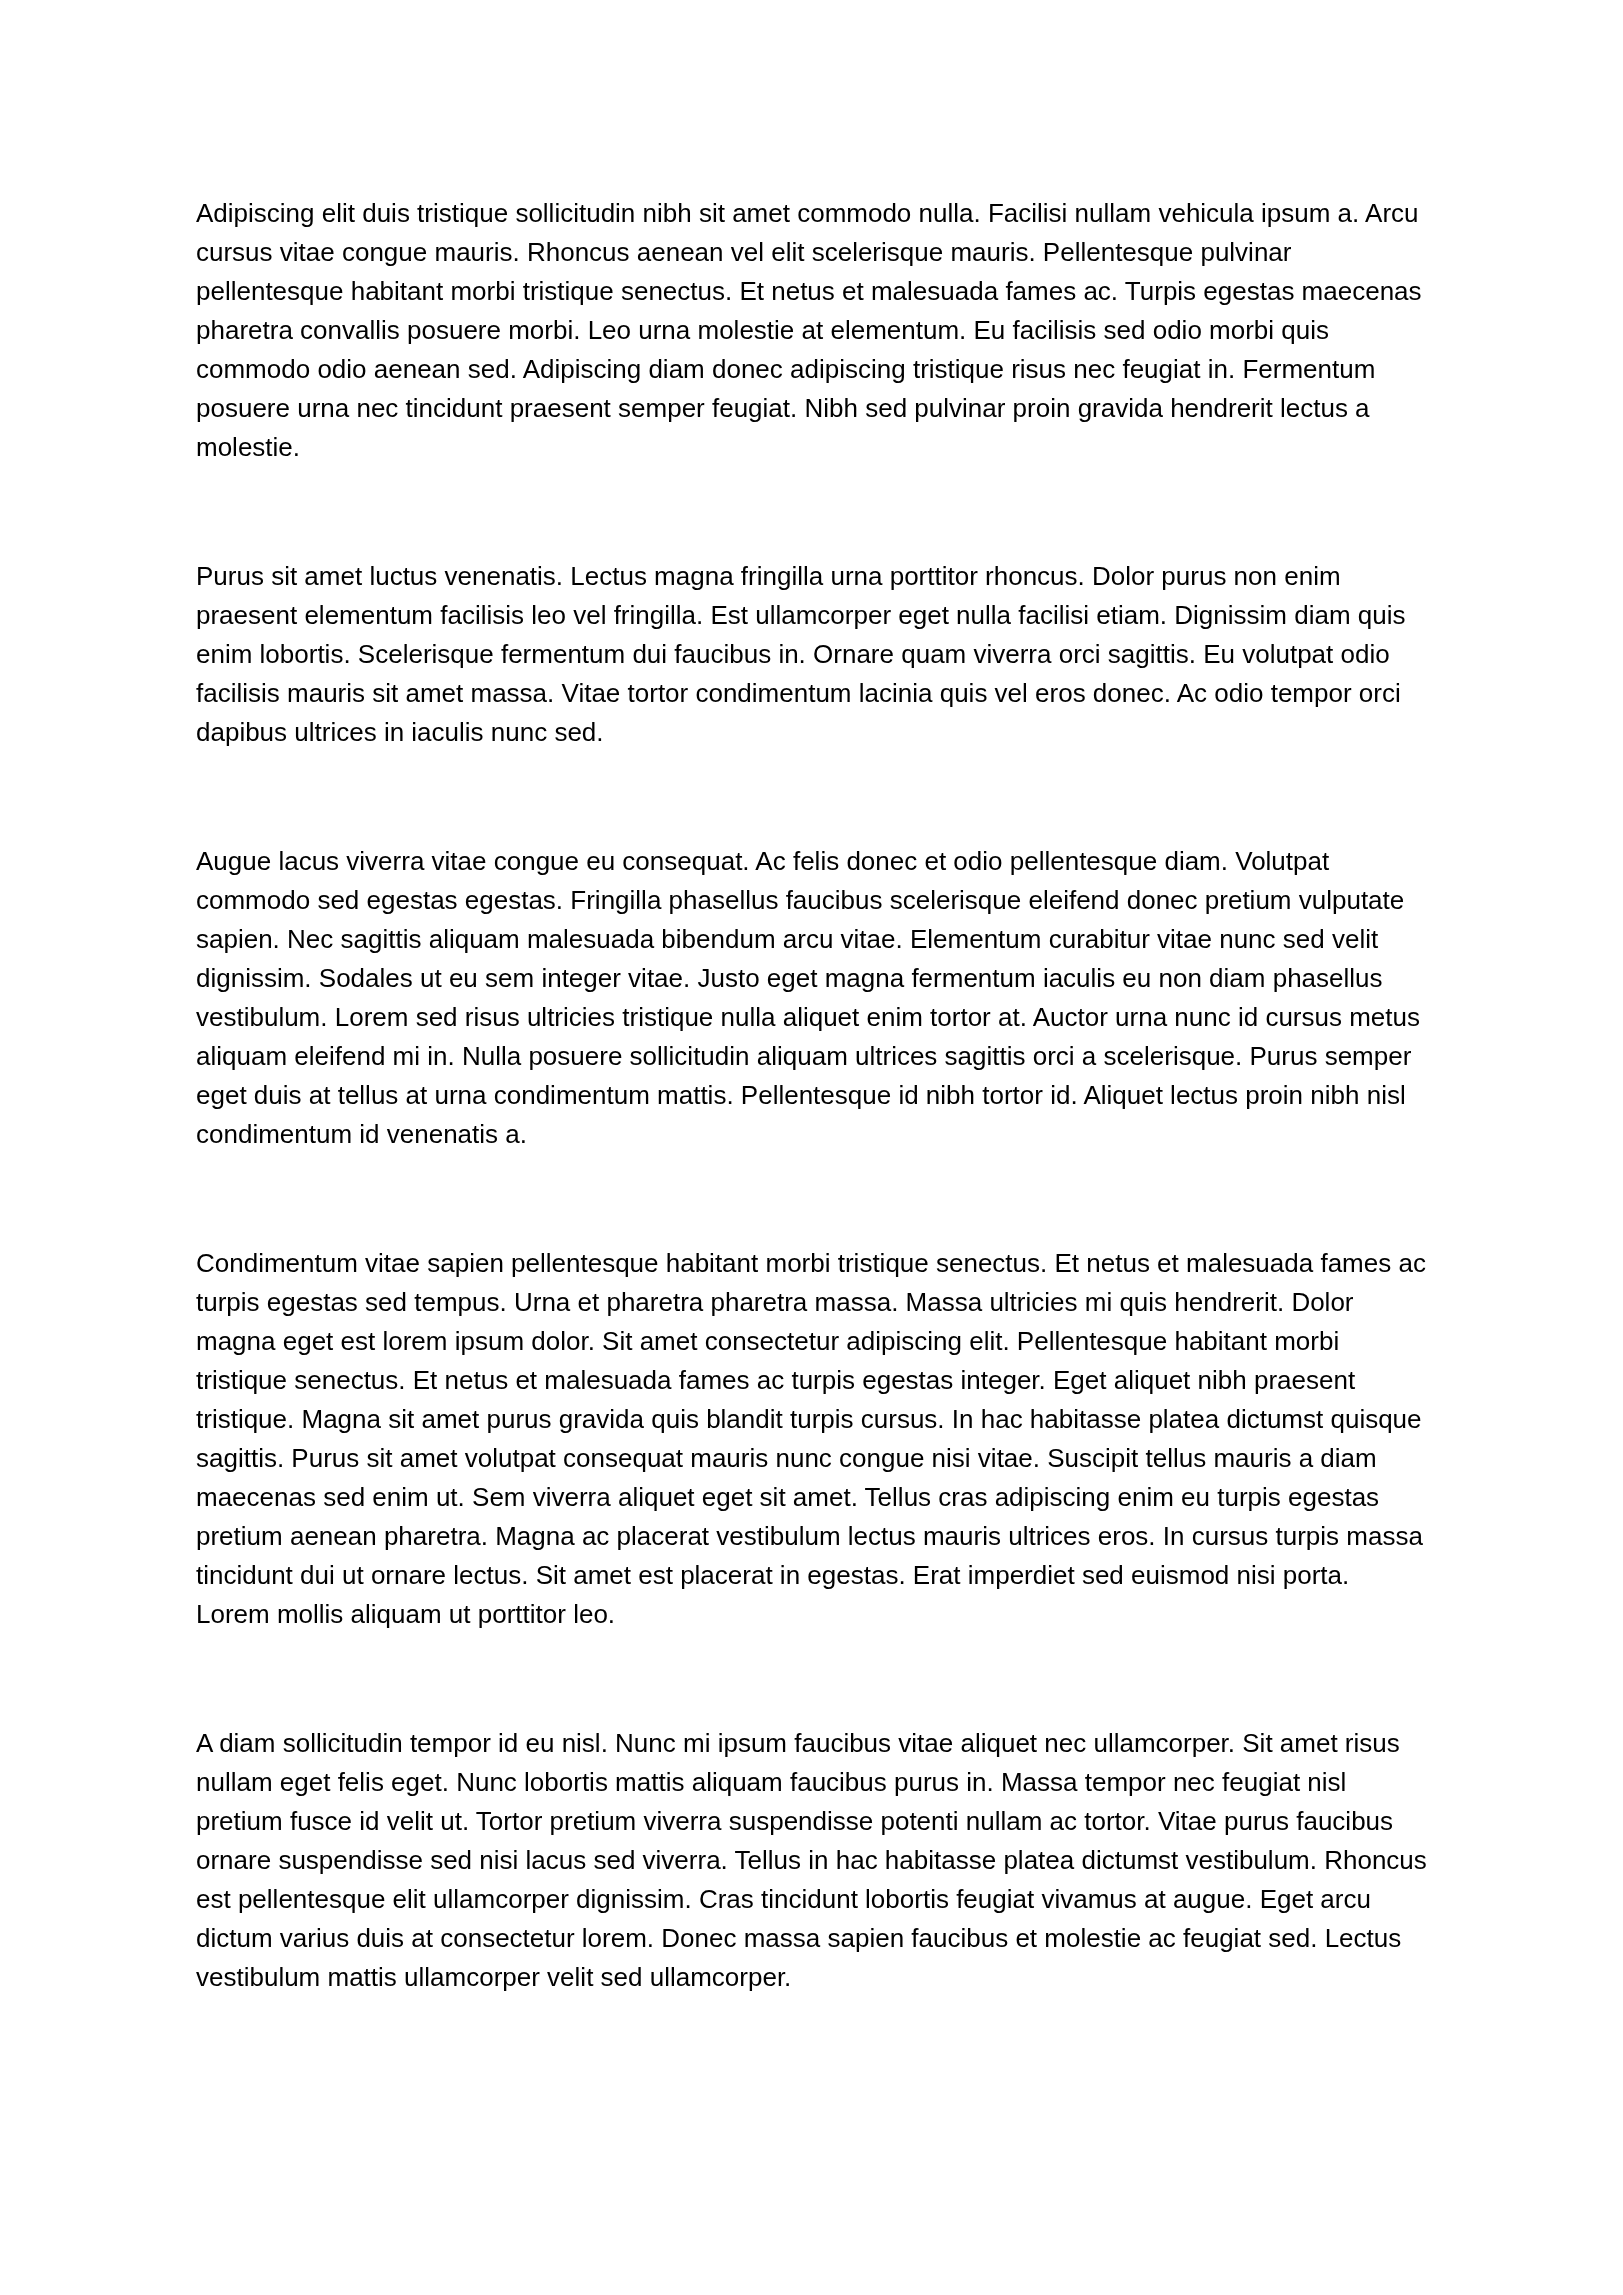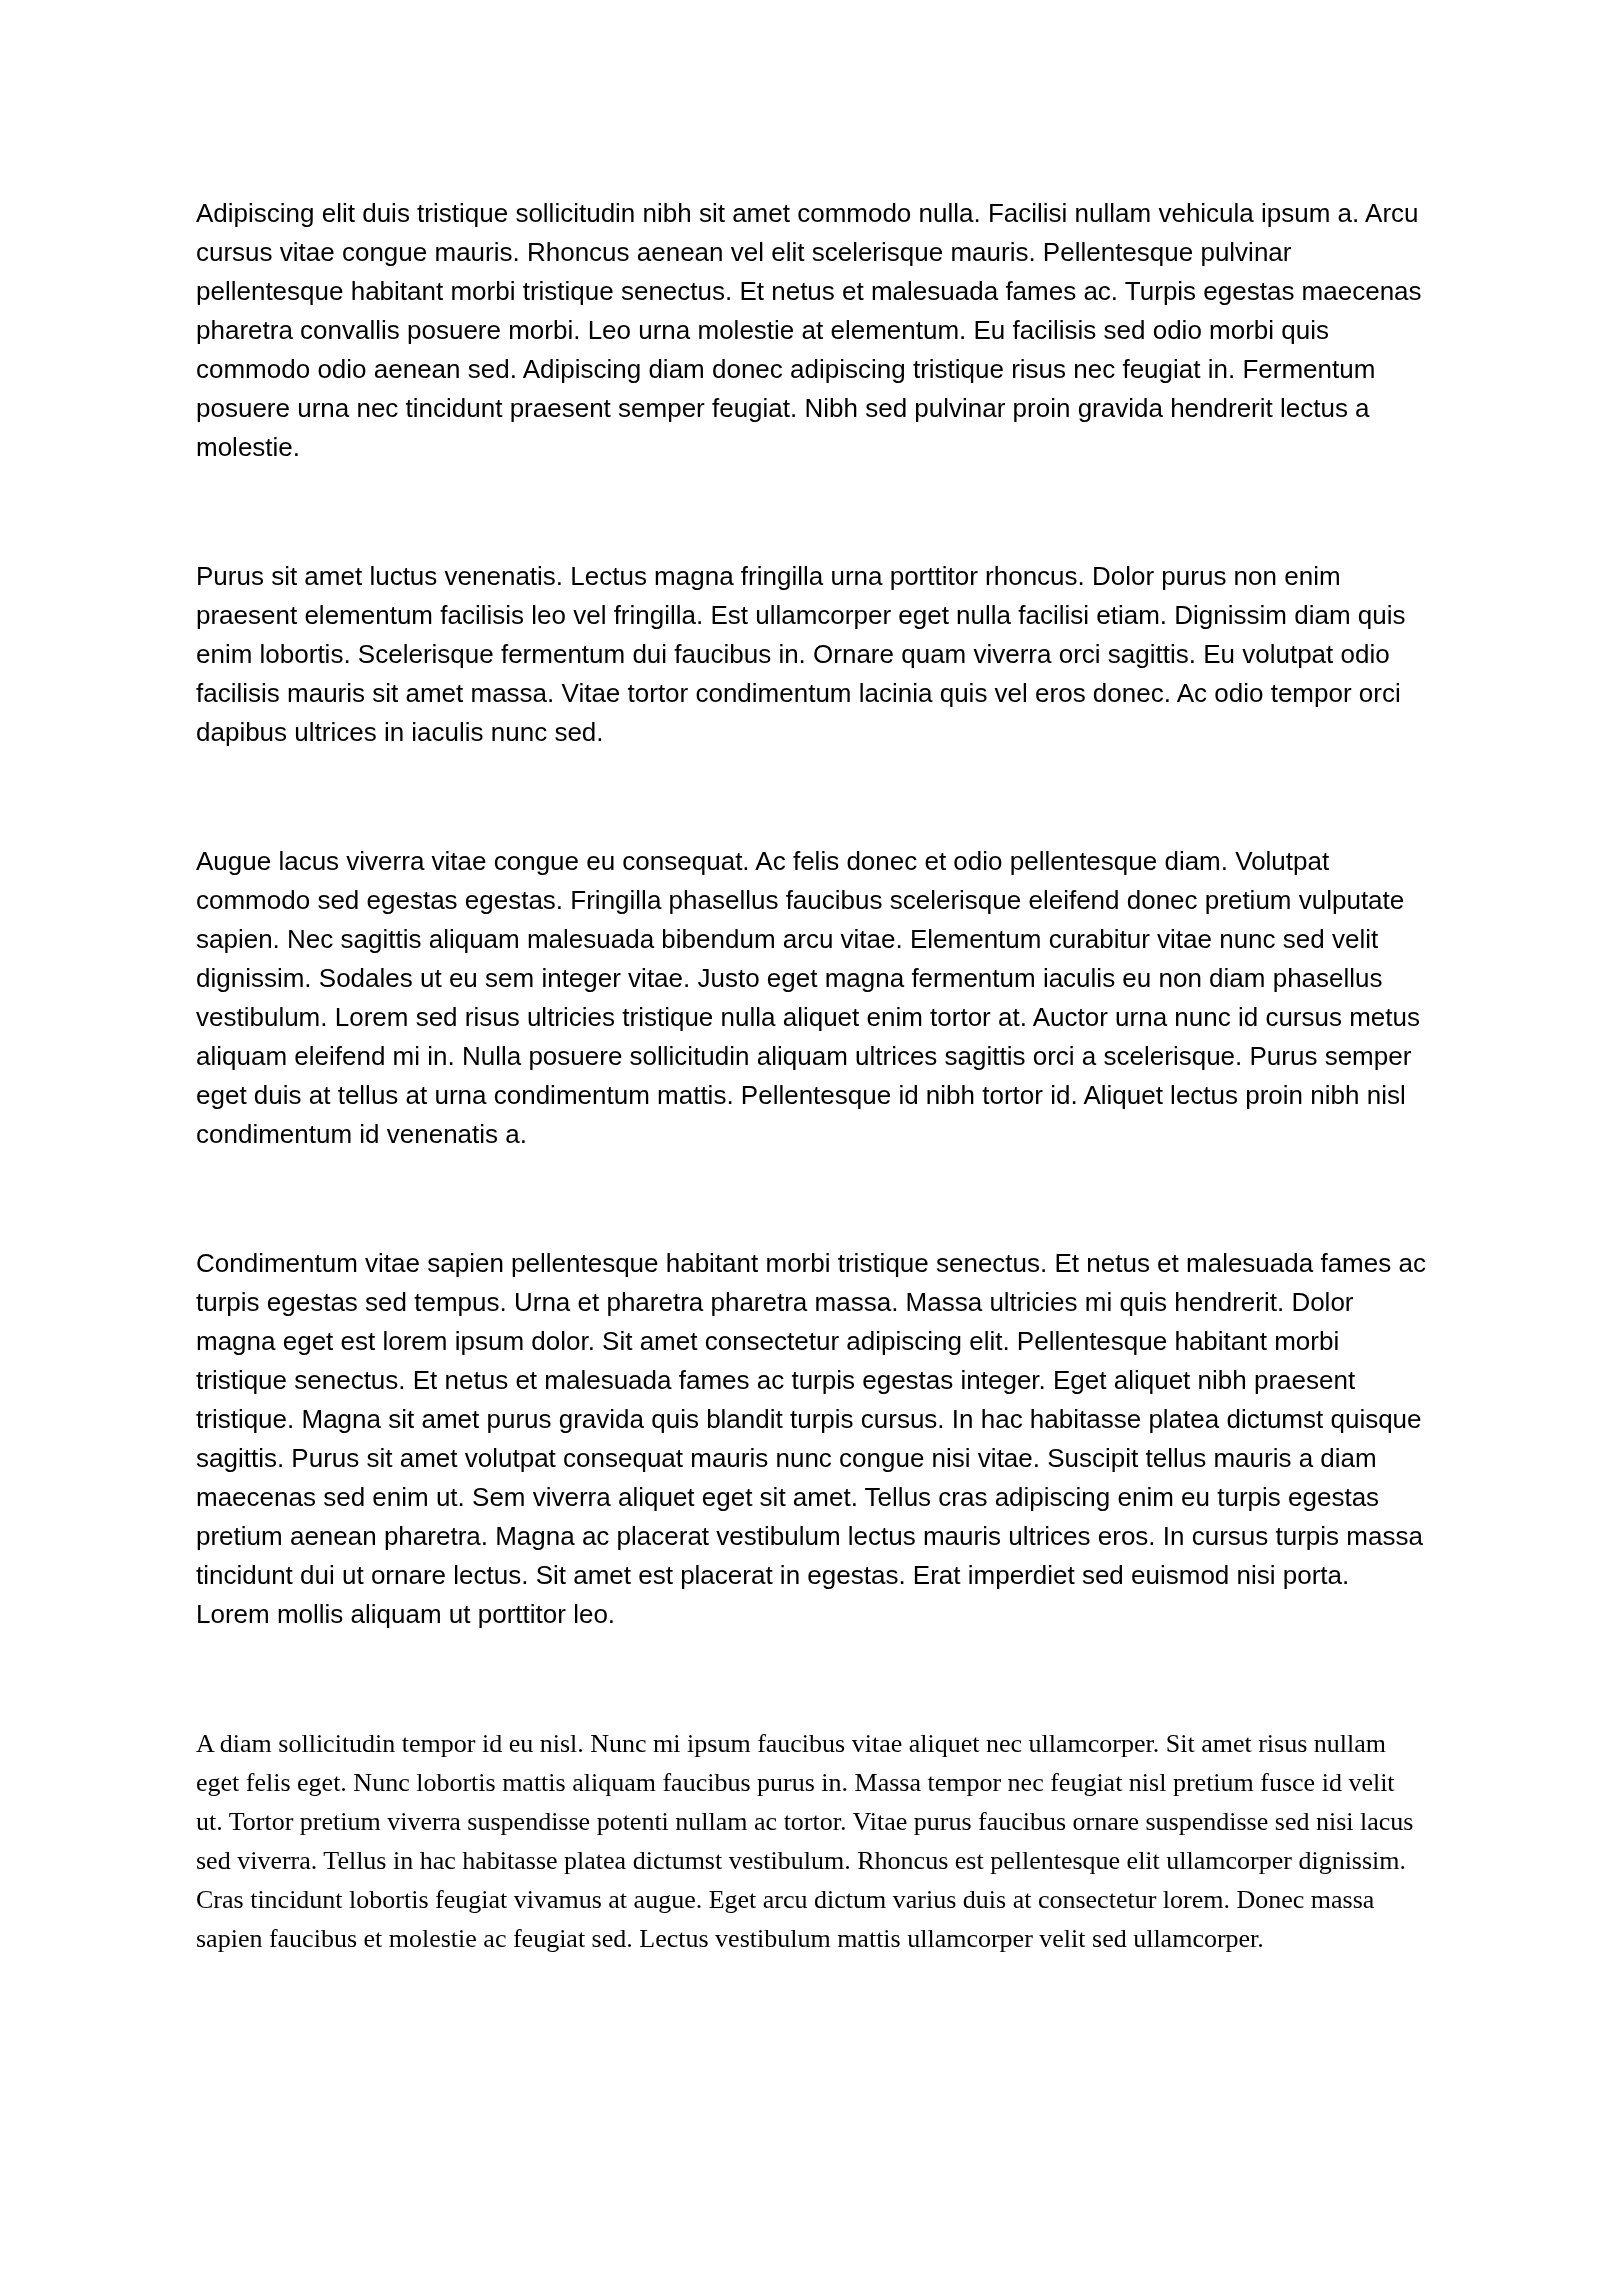--- a/index.html
+++ b/index.html
@@ -26,21 +26,20 @@
     color: #000000;
     text-align: left;
     letter-spacing: 0px;
   }
   .content p {
     margin: 0 0 90px 0;
     padding: 0;
   }
   .content p:last-child {
     margin-bottom: 4px;
-    font-family: Liberation Serif, serif;
   }
 </style>
 </head>
 <body>
 
 <div class="page">
   <div class="content">
     <p>Adipiscing elit duis tristique sollicitudin nibh sit amet commodo nulla. Facilisi nullam vehicula ipsum a. Arcu cursus vitae congue mauris. Rhoncus aenean vel elit scelerisque mauris. Pellentesque pulvinar pellentesque habitant morbi tristique senectus. Et netus et malesuada fames ac. Turpis egestas maecenas pharetra convallis posuere morbi. Leo urna molestie at elementum. Eu facilisis sed odio morbi quis commodo odio aenean sed. Adipiscing diam donec adipiscing tristique risus nec feugiat in. Fermentum posuere urna nec tincidunt praesent semper feugiat. Nibh sed pulvinar proin gravida hendrerit lectus a molestie.</p>
     <p>Purus sit amet luctus venenatis. Lectus magna fringilla urna porttitor rhoncus. Dolor purus non enim praesent elementum facilisis leo vel fringilla. Est ullamcorper eget nulla facilisi etiam. Dignissim diam quis enim lobortis. Scelerisque fermentum dui faucibus in. Ornare quam viverra orci sagittis. Eu volutpat odio facilisis mauris sit amet massa. Vitae tortor condimentum lacinia quis vel eros donec. Ac odio tempor orci dapibus ultrices in iaculis nunc sed.</p>
     <p>Augue lacus viverra vitae congue eu consequat. Ac felis donec et odio pellentesque diam. Volutpat commodo sed egestas egestas. Fringilla phasellus faucibus scelerisque eleifend donec pretium vulputate sapien. Nec sagittis aliquam malesuada bibendum arcu vitae. Elementum curabitur vitae nunc sed velit dignissim. Sodales ut eu sem integer vitae. Justo eget magna fermentum iaculis eu non diam phasellus vestibulum. Lorem sed risus ultricies tristique nulla aliquet enim tortor at. Auctor urna nunc id cursus metus aliquam eleifend mi in. Nulla posuere sollicitudin aliquam ultrices sagittis orci a scelerisque. Purus semper eget duis at tellus at urna condimentum mattis. Pellentesque id nibh tortor id. Aliquet lectus proin nibh nisl condimentum id venenatis a.</p>

